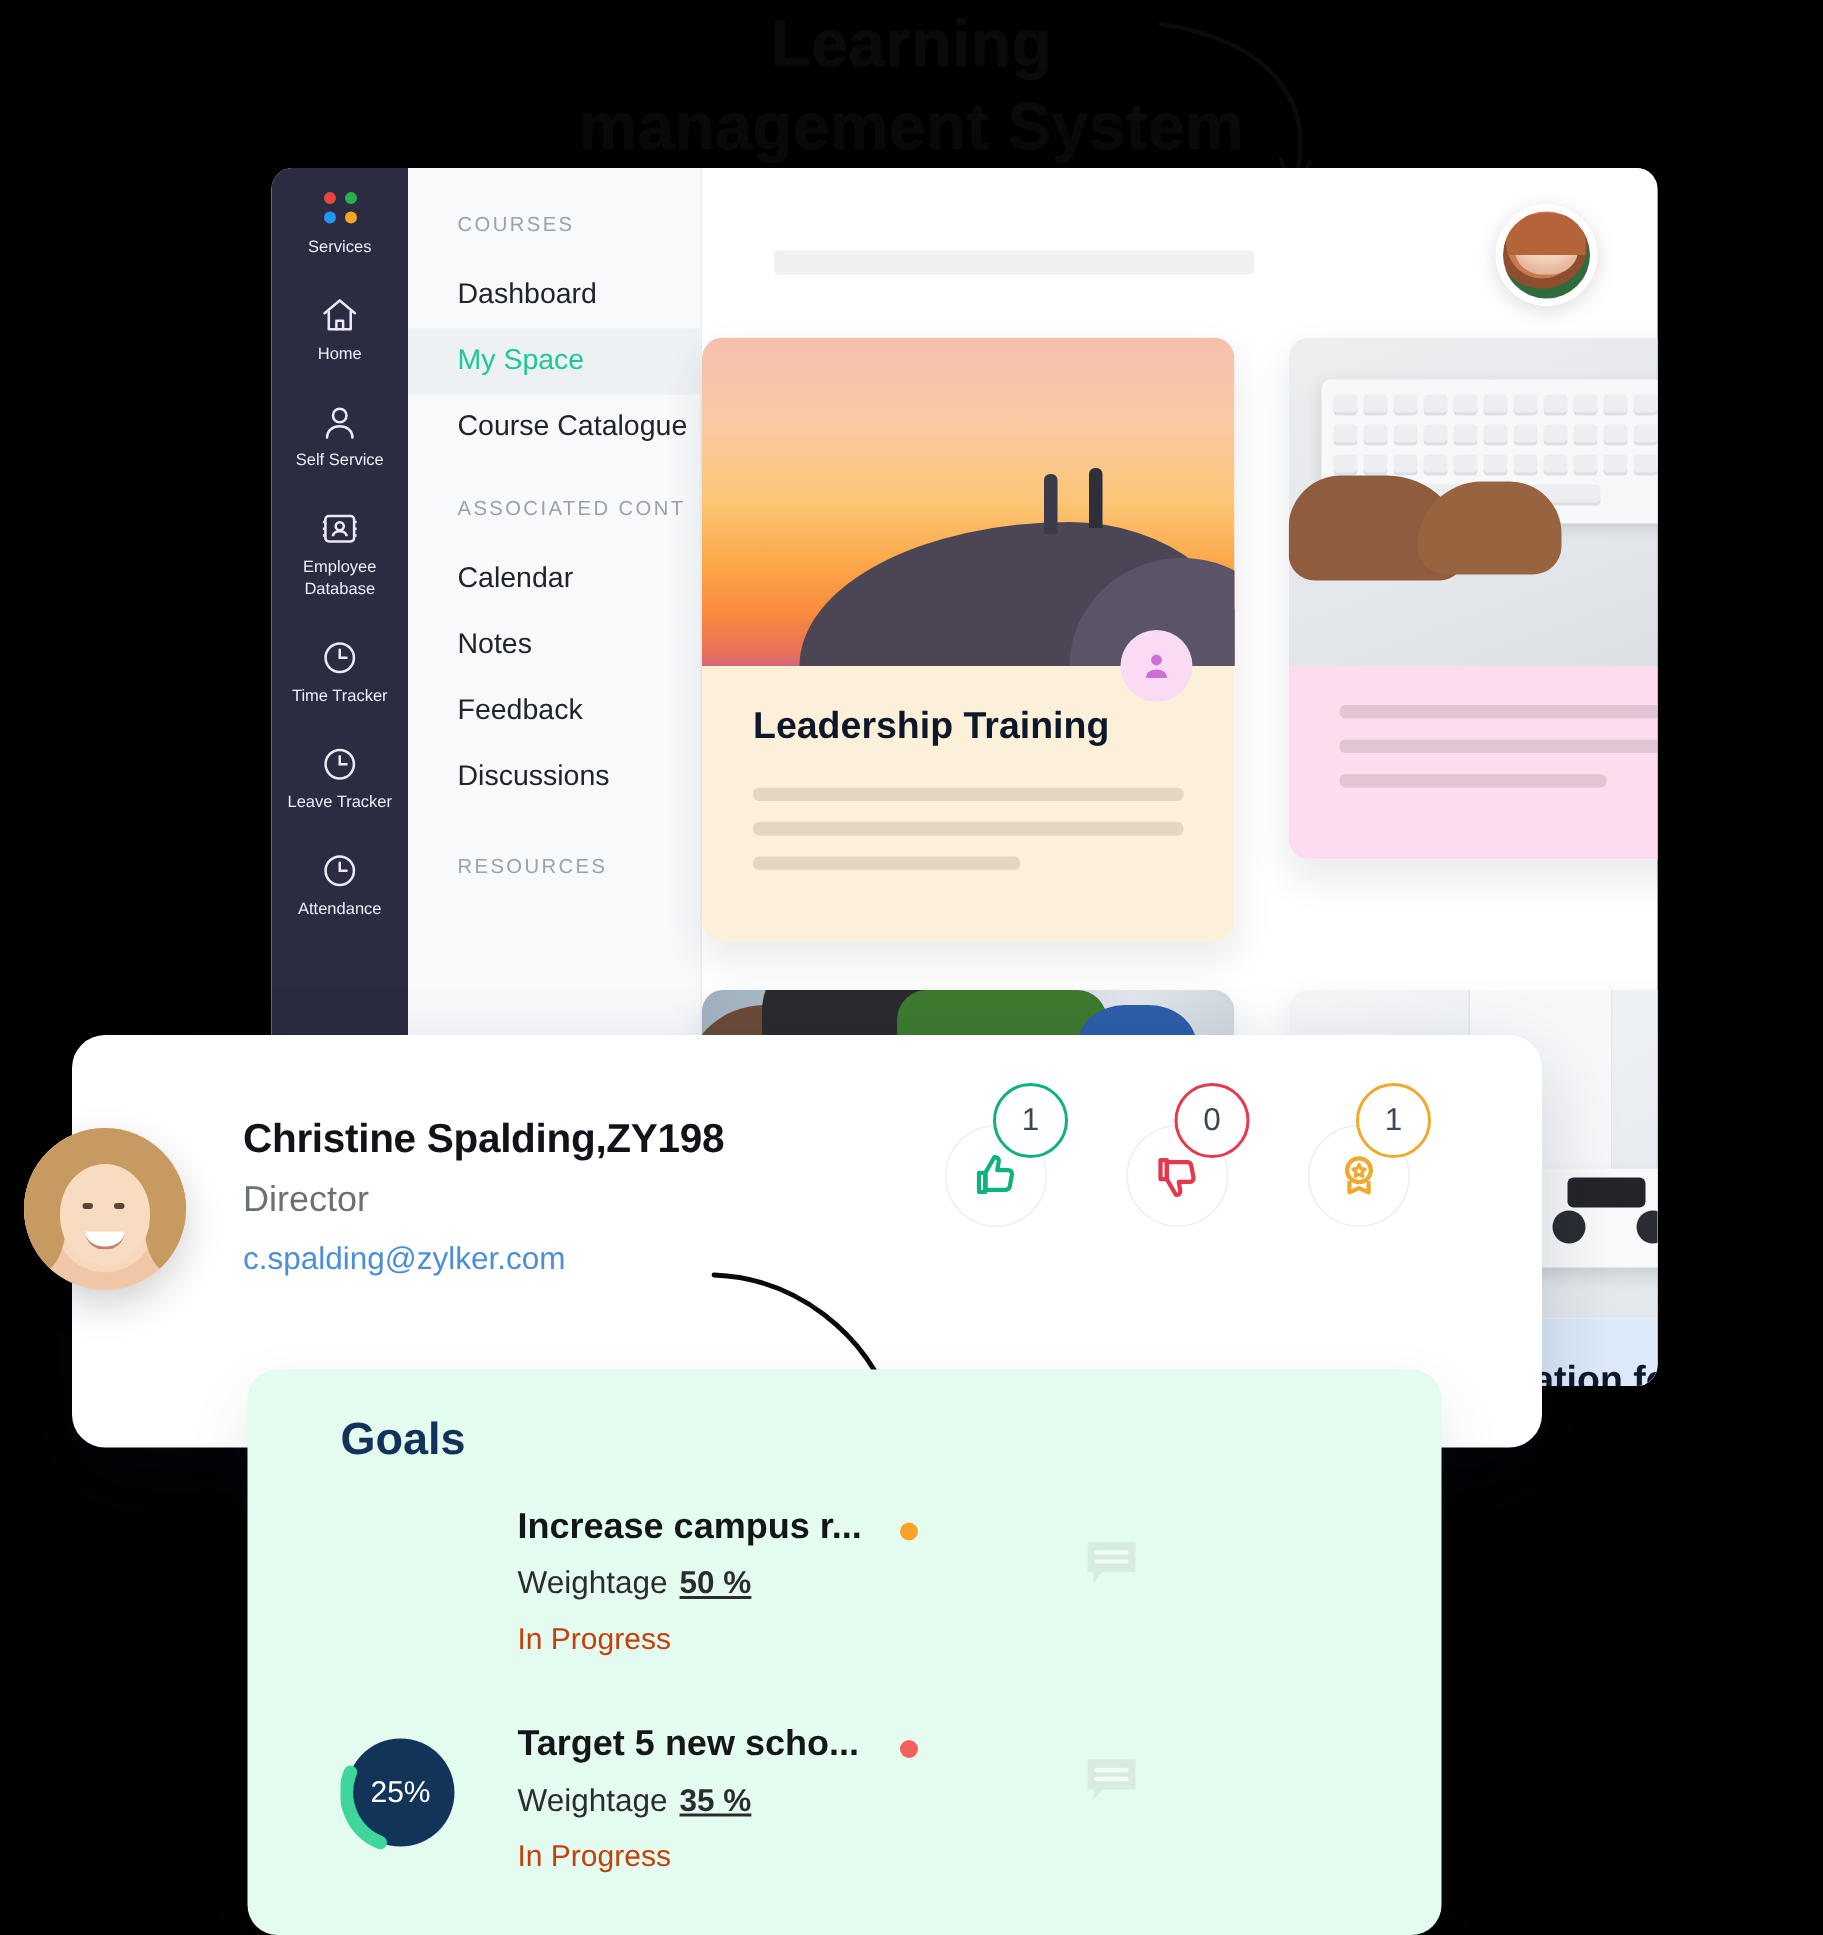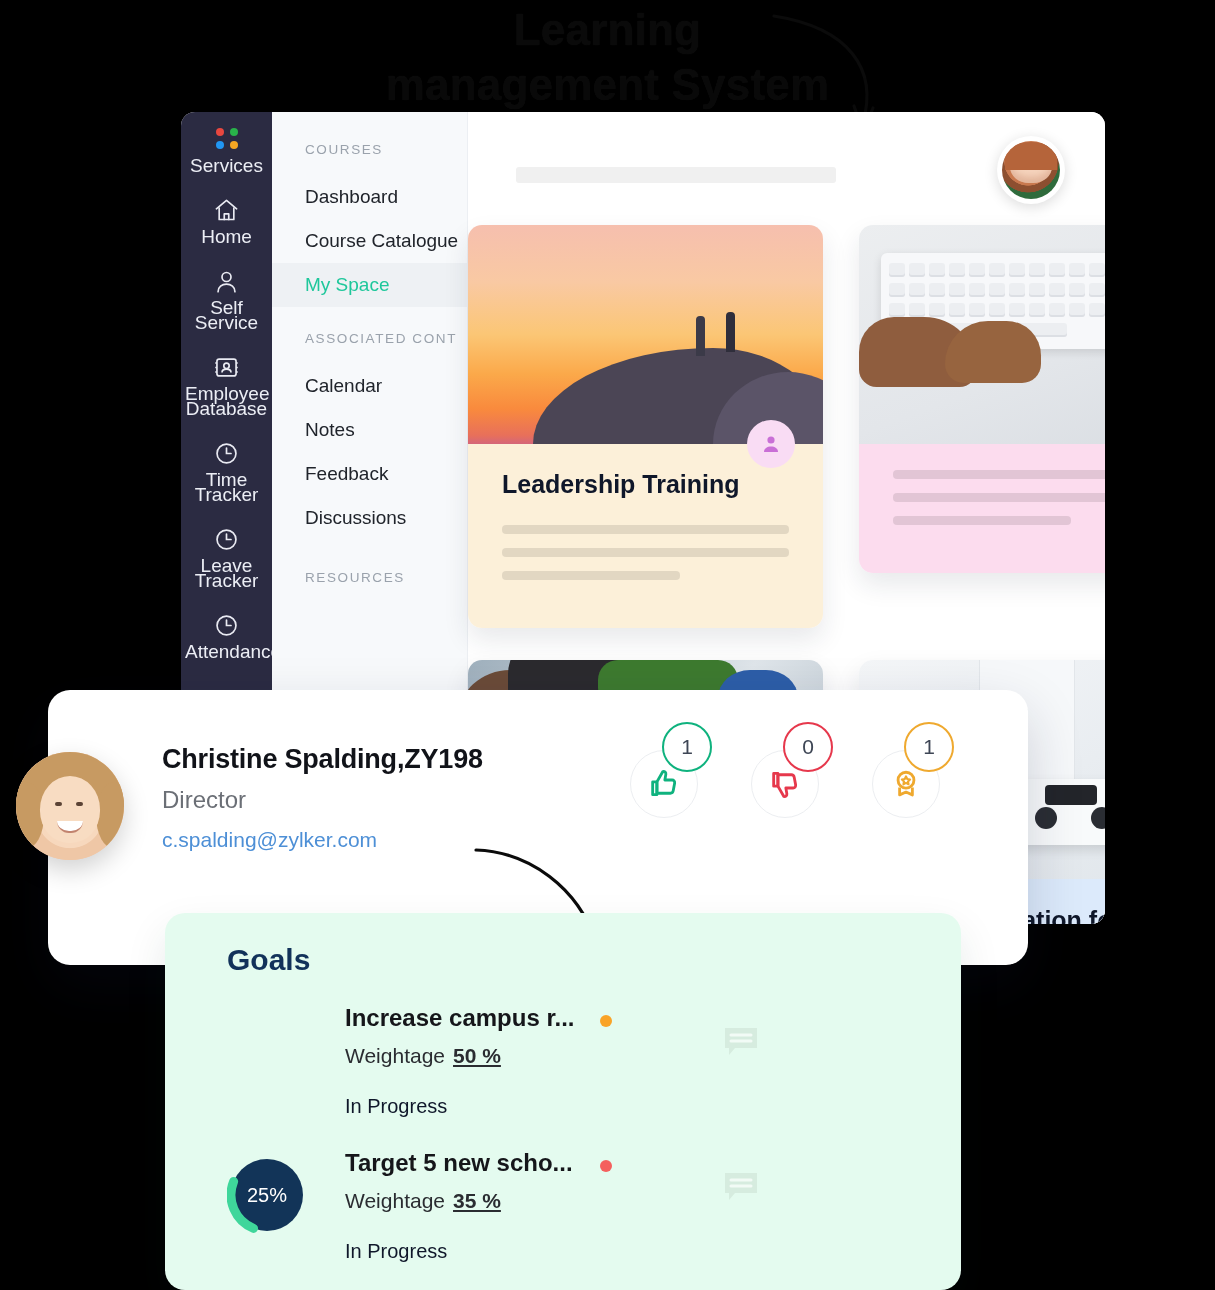--- a/index.html
+++ b/index.html
@@ -39,21 +39,21 @@
 
   
   .rail {
     position:absolute; left:0; top:0; width: 91px; height: 100%;
     background: #2b2b42;
     padding-top: 12px;
     color: #e9eaf2;
   }
   .rail-item {
     width: 91px; text-align:center; margin-bottom: 22px;
-    font-size: 19px; line-height: 15px; color:#eceef5;
+    font-size: 11px; line-height: 15px; color:#eceef5;
   }
   .rail-item .ic { height: 30px; display:flex; align-items:center; justify-content:center; margin-bottom: 4px;}
   .rail-item .lbl { display:block; padding: 0 4px; }
   .dots { width: 28px; height: 24px; position:relative; }
   .dots i { position:absolute; width:8px; height:8px; border-radius:50%; }
   .dots i:nth-child(1){ left:3px;  top:1px;  background:#e8473f; }
   .dots i:nth-child(2){ left:17px; top:1px;  background:#29b24a; }
   .dots i:nth-child(3){ left:3px;  top:14px; background:#2196f3; }
   .dots i:nth-child(4){ left:17px; top:14px; background:#f5a623; }
 
@@ -230,21 +230,21 @@
   }
   .goal-name {
     position:absolute; left: 180px; top: 6px;
     font-size: 24px; font-weight: 600; color:#15161a; white-space: nowrap;
   }
   .goal-dot {
     position:absolute; top: 17px; width: 12px; height: 12px; border-radius: 50%;
   }
   .goal-weight { position:absolute; left: 180px; top: 46px; font-size: 21px; color:#2a2c31; white-space:nowrap;}
   .goal-weight b { font-weight: 700; margin-left: 8px; text-decoration: underline; }
-  .goal-status { position:absolute; left: 180px; top: 97px; font-size: 20px; color:#0f172a; }
+  .goal-status { position:absolute; left: 180px; top: 84px; font-size: 20px; color:#c2410c; }
   .goal-comment { position:absolute; left: 558px; top: 28px; }
   .goal-comment svg { width: 36px; height: 32px; }
 </style>
 </head>
 <body>
 
 <div id="stage">
 
   <div class="headline">
     <span>Learning</span>
@@ -332,22 +332,22 @@
               <path d="M12 7.2V12h4"></path>
           </svg>
         </div>
         <span class="lbl">Attendance</span>
       </div>
     </nav>
 
     <nav class="subnav">
       <div class="section">COURSES</div>
       <div class="nav-item">Dashboard</div>
+      <div class="nav-item active">My Space</div>
       <div class="nav-item">Course Catalogue</div>
-      <div class="nav-item active">My Space</div>
       <div class="gap"></div>
       <div class="section">ASSOCIATED CONT</div>
       <div class="nav-item">Calendar</div>
       <div class="nav-item">Notes</div>
       <div class="nav-item">Feedback</div>
       <div class="nav-item">Discussions</div>
       <div class="section res">RESOURCES</div>
     </nav>
 
     <section class="content">

